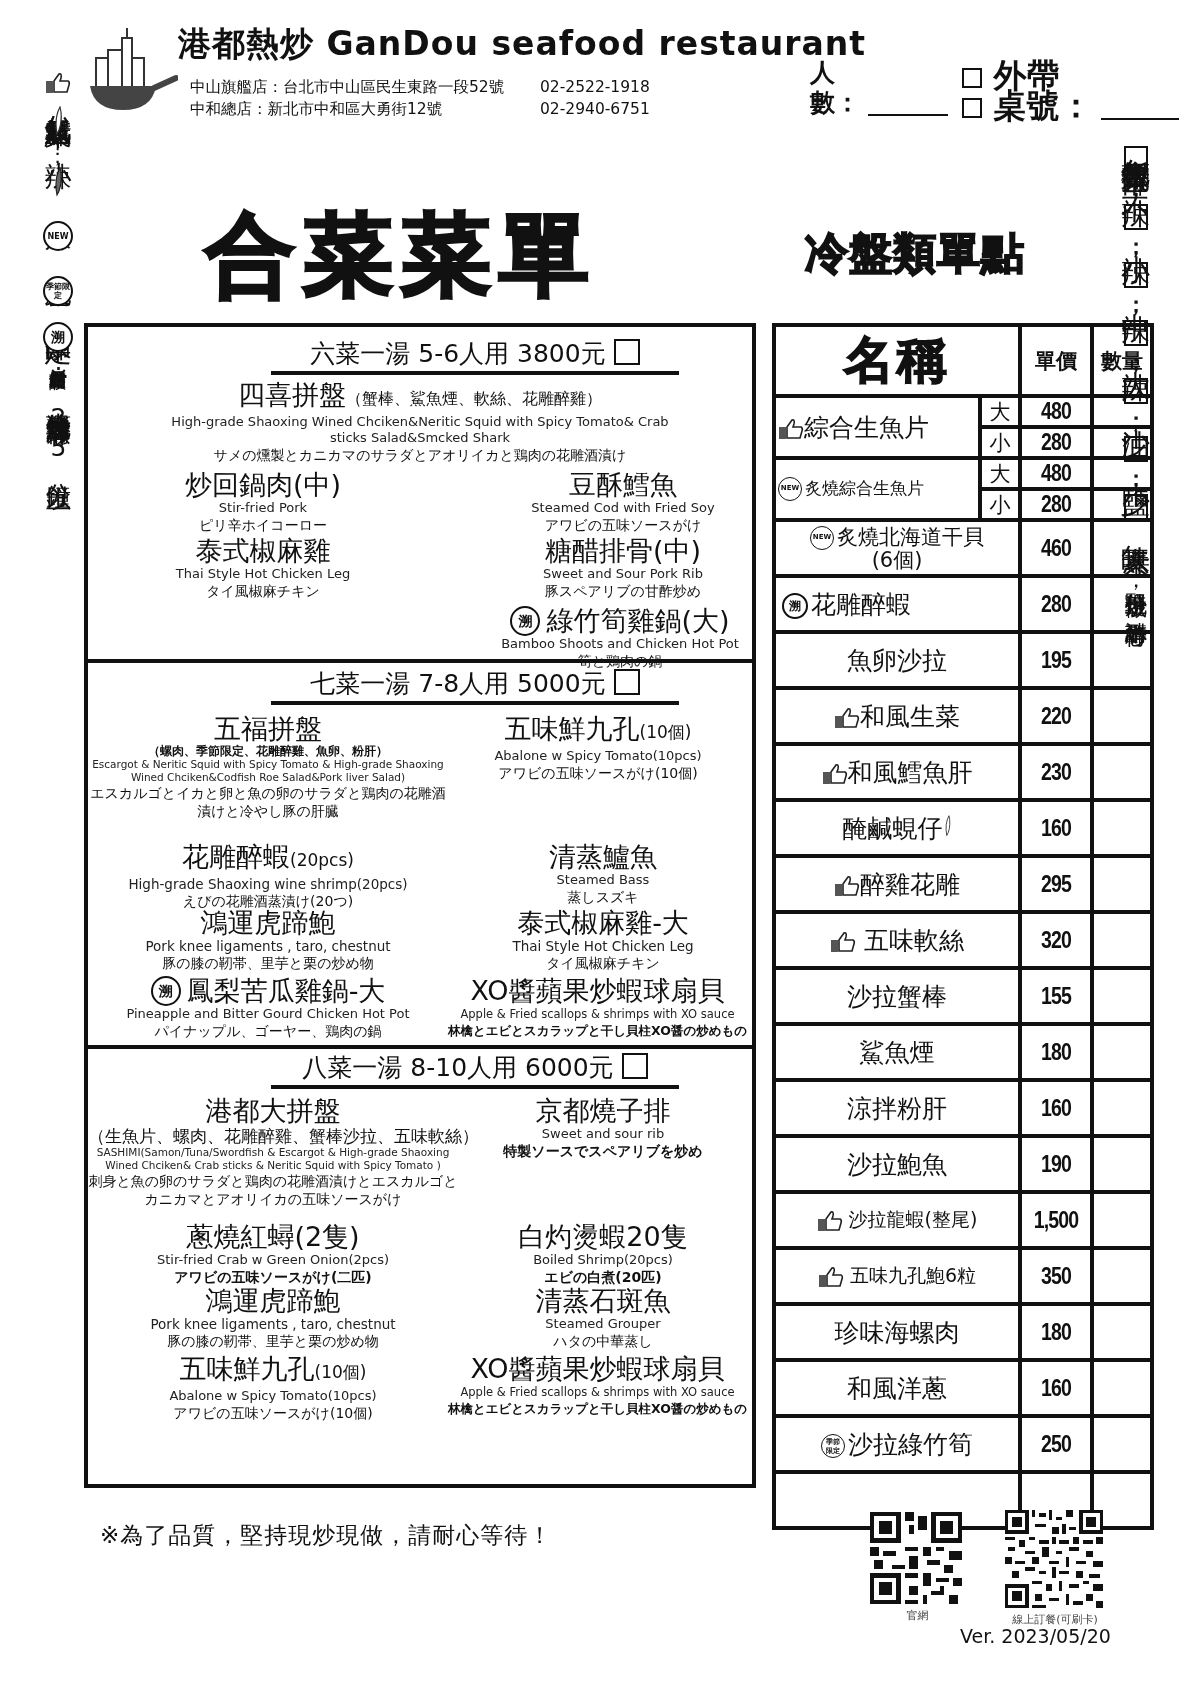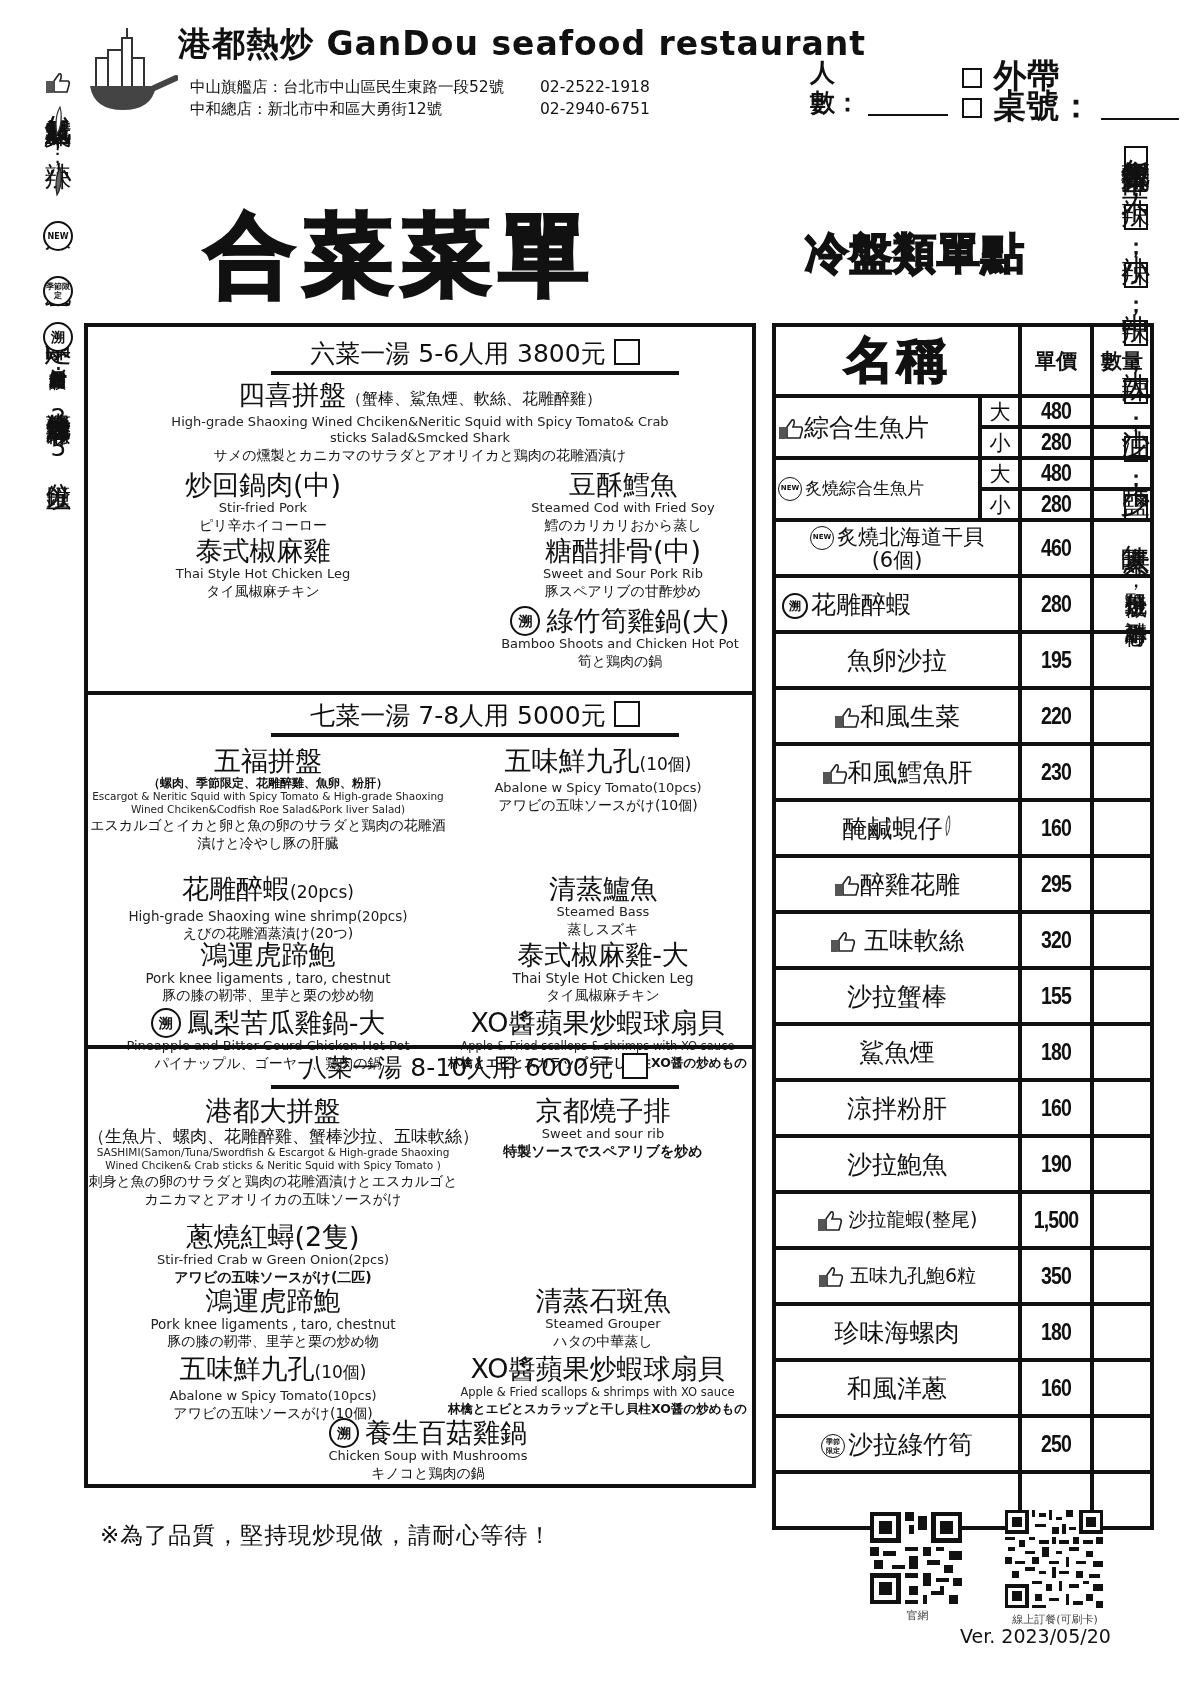--- a/index.html
+++ b/index.html
@@ -163,40 +163,40 @@
       <div class="jp">サメの燻製とカニカマのサラダとアオリイカと鶏肉の花雕酒漬け</div>
     </div>
     <div class="dish" style="left:70px;width:210px;top:142px">
       <div class="zh">炒回鍋肉(中)</div>
       <div class="en">Stir-fried Pork</div>
       <div class="jp">ピリ辛ホイコーロー</div>
     </div>
     <div class="dish" style="left:420px;width:230px;top:142px">
       <div class="zh">豆酥鱈魚</div>
       <div class="en">Steamed Cod with Fried Soy</div>
-      <div class="jp">鱈のカリカリおから蒸し</div>
+      <div class="jp">アワビの五味ソースがけ</div>
     </div>
     <div class="dish" style="left:60px;width:230px;top:208px">
       <div class="zh">泰式椒麻雞</div>
       <div class="en">Thai Style Hot Chicken Leg</div>
       <div class="jp">タイ風椒麻チキン</div>
     </div>
     <div class="dish" style="left:420px;width:230px;top:208px">
       <div class="zh">糖醋排骨(中)</div>
       <div class="en">Sweet and Sour Pork Rib</div>
       <div class="jp">豚スペアリブの甘酢炒め</div>
     </div>
     <div class="dish" style="left:400px;width:264px;top:278px">
       <div class="zh"><span class="suo">溯</span><span>綠竹筍雞鍋(大)</span></div>
       <div class="en">Bamboo Shoots and Chicken Hot Pot</div>
       <div class="jp">筍と鶏肉の鍋</div>
     </div>
   </div>
 
-  <div class="sec" style="top:364px;height:380px">
+  <div class="sec" style="top:332px;height:380px">
     <div class="sechead" style="top:4px">
       <span>七菜一湯 7-8人用 5000元</span><span class="cb"></span>
     </div>
     <div class="dish" style="left:0;width:360px;top:50px">
       <div class="zh">五福拼盤</div>
       <div class="zh sub-zh" style="font-size:12px!important;line-height:14px!important">（螺肉、季節限定、花雕醉雞、魚卵、粉肝）</div>
       <div class="en" style="white-space:normal;font-size:10.5px;line-height:13px">Escargot &amp; Neritic Squid with Spicy Tomato &amp; High-grade Shaoxing Wined Chciken&amp;Codfish Roe Salad&amp;Pork liver Salad)</div>
       <div class="jp" style="white-space:normal">エスカルゴとイカと卵と魚の卵のサラダと鶏肉の花雕酒漬けと冷やし豚の肝臓</div>
     </div>
     <div class="dish" style="left:380px;width:260px;top:50px">
@@ -249,44 +249,44 @@
     <div class="dish" style="left:400px;width:230px;top:46px">
       <div class="zh">京都燒子排</div>
       <div class="en">Sweet and sour rib</div>
       <div class="jp" style="font-weight:bold">特製ソースでスペアリブを炒め</div>
     </div>
     <div class="dish" style="left:30px;width:310px;top:172px">
       <div class="zh">蔥燒紅蟳(2隻)</div>
       <div class="en">Stir-fried Crab w Green Onion(2pcs)</div>
       <div class="jp" style="font-weight:bold">アワビの五味ソースがけ(二匹)</div>
     </div>
+    <div class="dish" style="left:400px;width:230px;top:172px">
+      <div class="zh">白灼燙蝦20隻</div>
+      <div class="en">Boiled Shrimp(20pcs)</div>
+      <div class="jp" style="font-weight:bold">エビの白煮(20匹)</div>
+    </div>
     <div class="dish" style="left:30px;width:310px;top:236px">
       <div class="zh">鴻運虎蹄鮑</div>
       <div class="en b">Pork knee ligaments , taro, chestnut</div>
       <div class="jp">豚の膝の靭帯、里芋と栗の炒め物</div>
     </div>
     <div class="dish" style="left:400px;width:230px;top:236px">
       <div class="zh">清蒸石斑魚</div>
       <div class="en">Steamed Grouper</div>
       <div class="jp">ハタの中華蒸し</div>
     </div>
     <div class="dish" style="left:30px;width:310px;top:304px">
       <div class="zh"><span>五味鮮九孔</span><small>(10個)</small></div>
       <div class="en">Abalone w Spicy Tomato(10pcs)</div>
       <div class="jp">アワビの五味ソースがけ(10個)</div>
     </div>
     <div class="dish" style="left:355px;width:309px;top:304px">
       <div class="zh">XO醬蘋果炒蝦球扇貝</div>
       <div class="en" style="font-size:11.5px">Apple &amp; Fried scallops &amp; shrimps with XO sauce</div>
       <div class="jp" style="font-size:12.5px;font-weight:bold">林檎とエビとスカラップと干し貝柱XO醤の炒めもの</div>
-    </div>
-    <div class="dish" style="left:180px;width:320px;top:368px">
-      <div class="zh"><span class="suo">溯</span><span>養生百菇雞鍋</span></div>
-      <div class="en">Chicken Soup with Mushrooms</div>
-      <div class="jp">キノコと鶏肉の鍋</div>
     </div>
   </div>
 </div>
 
 <div class="abs note">※為了品質，堅持現炒現做，請耐心等待！</div>
 
 <table class="abs tbl">
   <tbody>
       <tr>
     <th class="h-name" colspan="2">名稱</th>

